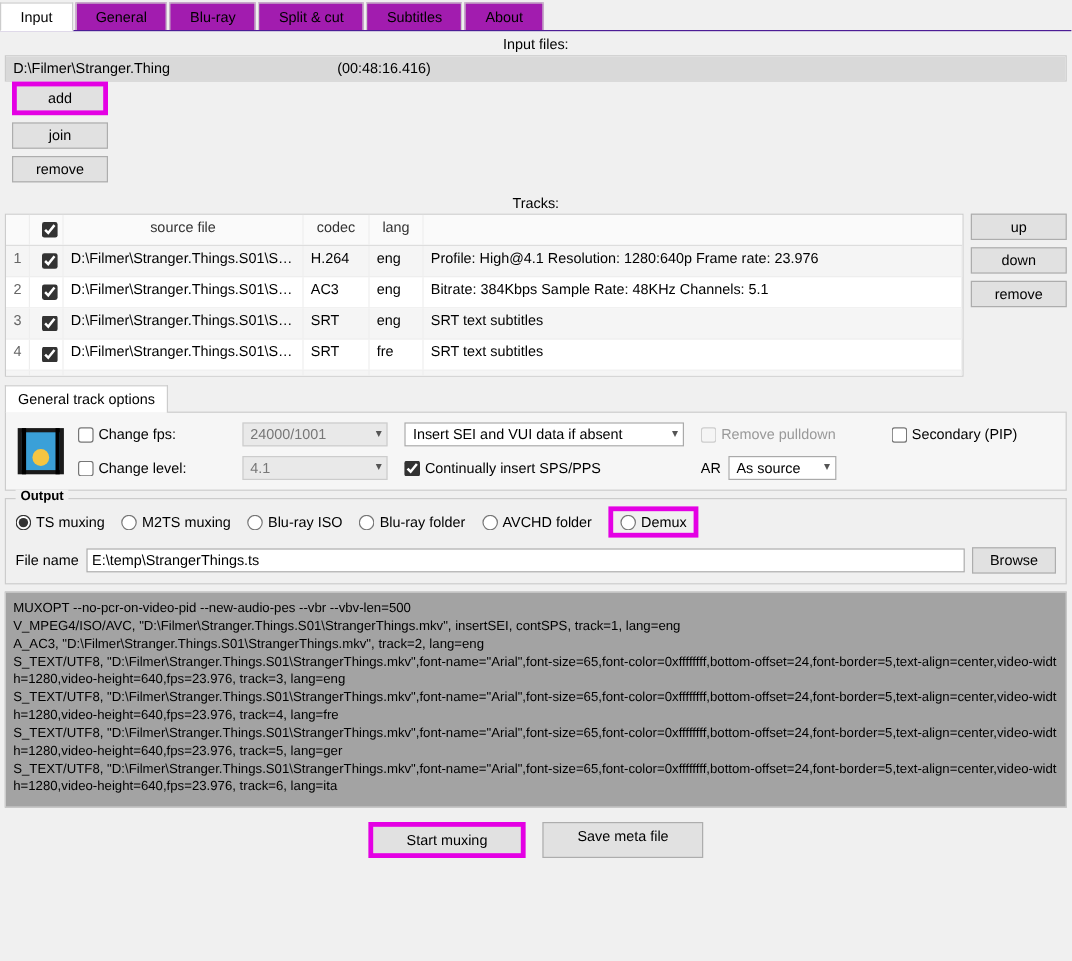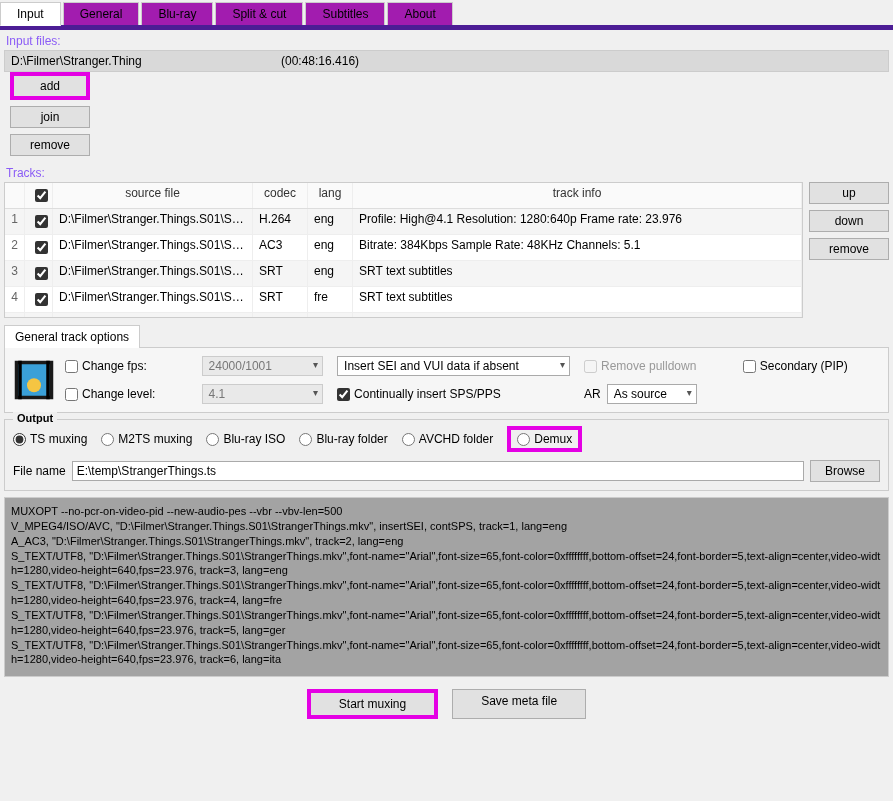--- a/index.html
+++ b/index.html
@@ -1,20 +1,20 @@
 <!DOCTYPE html>
 <html><head>
 <meta charset="utf-8">
 <style>
 * { box-sizing: border-box; font-family: "Segoe UI", Tahoma, sans-serif; font-size: 12px; }
 body { margin: 0; padding: 0; background: #f0f0f0; width: 893px; }
-.tabstrip { display: flex; border-bottom: 5px solid #4c1d95; background: #f0f0f0; padding-top: 2px; }
+.tabstrip { display: flex; border-bottom: 1px solid #4c1d95; background: #f0f0f0; padding-top: 2px; }
 .tab { padding: 4px 16px; border: 1px solid #ccc; border-bottom: none; margin-right: 2px; background: #a21caf; cursor: pointer; }
 .tab.active { background: #fff; border-bottom: 1px solid #fff; margin-bottom: -1px; }
-.section-label { padding: 4px 6px 2px 6px; color: #8b5cf6; }
+.section-label { padding: 4px 6px 2px 6px; color: #000000; text-align: center; }
 .input-files-area { display: flex; padding: 0 4px; flex-direction: column; }
 .input-files-list { flex: 1; border: 1px solid #ccc; background: #fff; height: 98px; overflow: hidden; }
 .input-file-row { display: flex; padding: 3px 6px; background: #d9d9d9; }
 .input-file-name { width: 270px; }
 .btn-col { width: 80px; margin-left: 6px; display: flex; flex-direction: column; }
 .btn { border: 1px solid #adadad; background: #e1e1e1; padding: 3px 0; text-align: center; cursor: pointer; margin-bottom: 6px; }
 .tracks-area { display: flex; padding: 0 4px; }
 .tracks-table { flex: 1; border: 1px solid #ccc; background: #fff; height: 136px; overflow: hidden; }
 .thead { display: flex; border-bottom: 1px solid #ddd; background: #fafafa; }
 .trow { display: flex; border-bottom: 1px solid #eee; }
@@ -82,21 +82,20 @@
 
 <div class="section-label">Tracks:</div>
 <div class="tracks-area">
   <div class="tracks-table">
     <div class="thead">
       <div class="th col-num"></div>
       <div class="th col-chk"><input type="checkbox" checked="" style=""></div>
       <div class="th col-src">source file</div>
       <div class="th col-codec">codec</div>
       <div class="th col-lang">lang</div>
-      <div class="th col-info">track info</div>
     </div>
     <div id="tracks-body">
         <div class="trow odd">
           <div class="td col-num">1</div>
           <div class="td col-chk"><input type="checkbox" checked="" style=""></div>
           <div class="td col-src">D:\Filmer\Stranger.Things.S01\Stra...</div>
           <div class="td col-codec">H.264</div>
           <div class="td col-lang">eng</div>
           <div class="td col-info">Profile: High@4.1  Resolution: 1280:640p  Frame rate: 23.976</div>
         </div>

